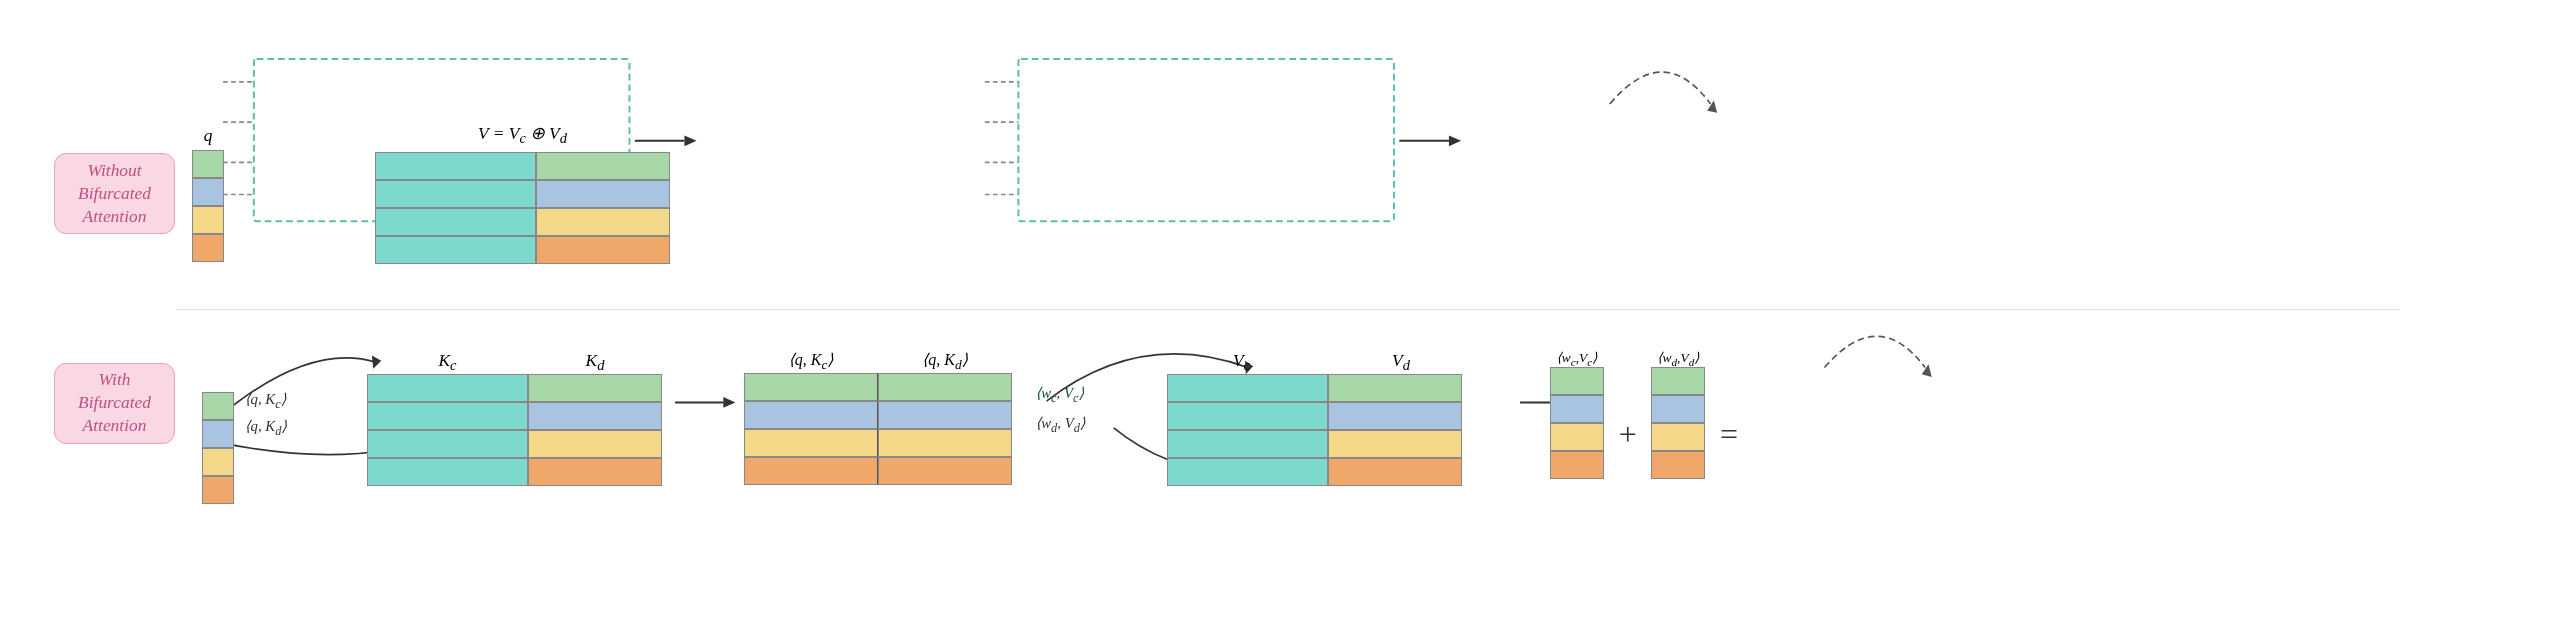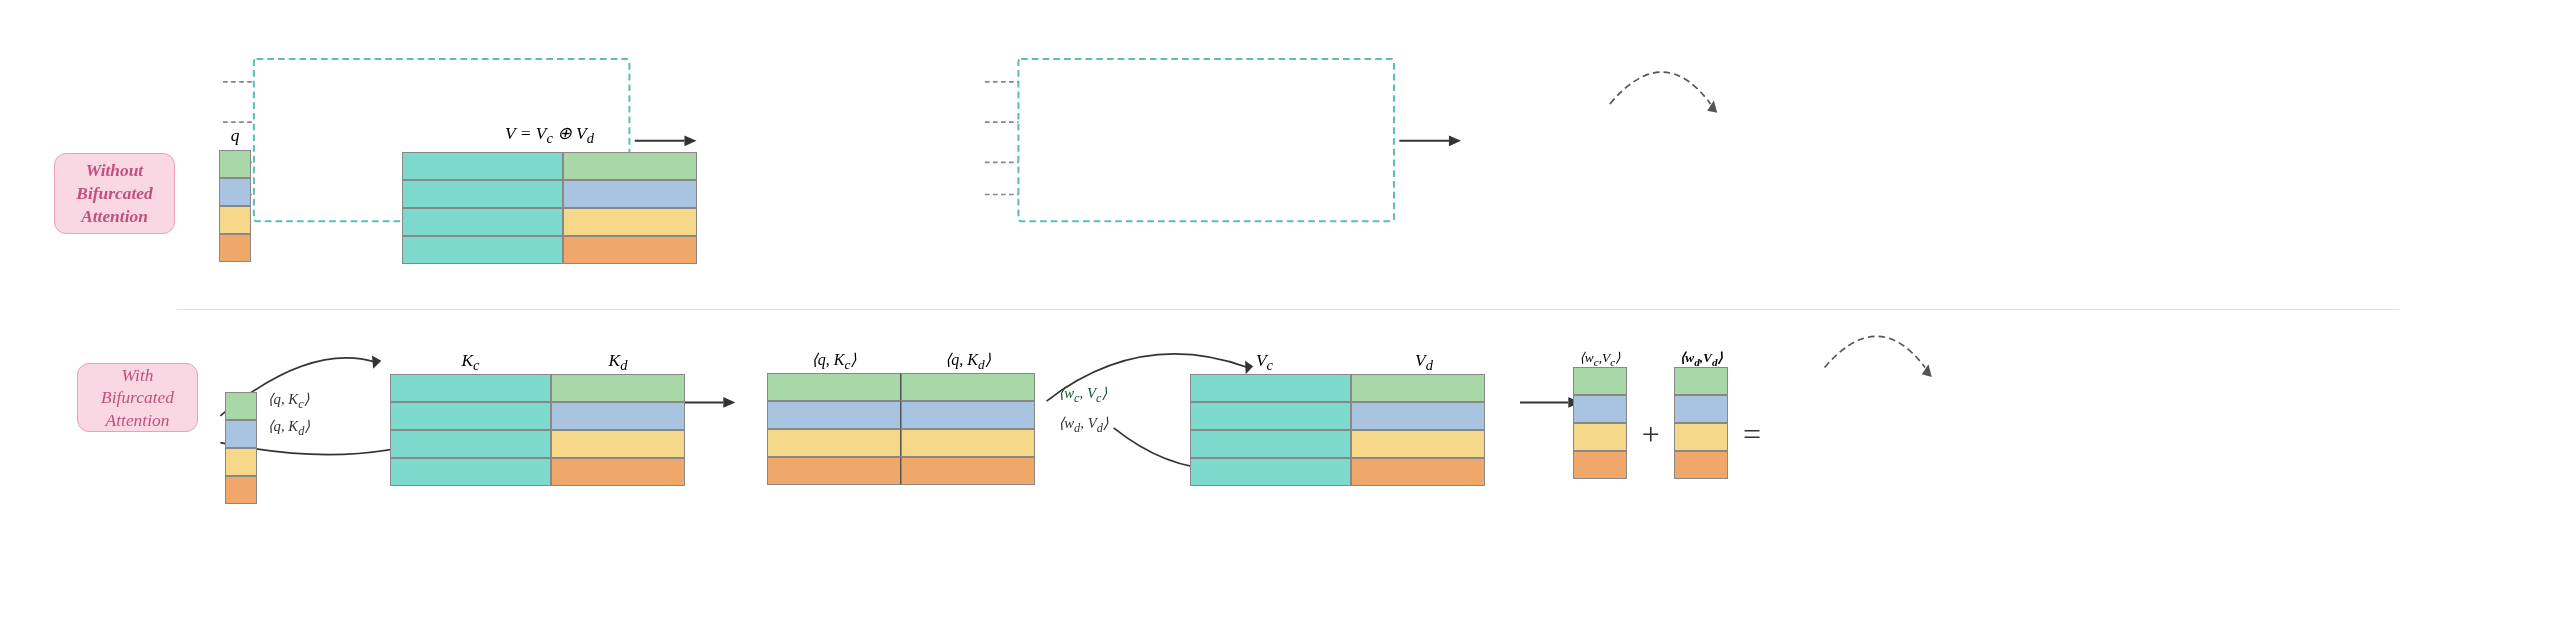--- a/index.html
+++ b/index.html
@@ -150,21 +150,21 @@
 
     <line x1="2266" y1="600" x2="2338" y2="600" stroke="#333" stroke-width="3"></line>
     <polygon points="2338,592 2356,600 2338,608" fill="#333"></polygon>
 
     <path d="M 2720 548 Q 2800 455 2870 548" fill="none" stroke="#555" stroke-width="2.5" stroke-dasharray="10,6"></path>
     <polygon points="2865,558 2875,543 2880,562" fill="#555"></polygon>
   </svg>
 
   <div class="row-section" style="margin-bottom:40px; margin-top:20px;">
 
-    <div class="label-pill label-pill-without" style="margin-right:36px; height:81px; display:flex; align-items:center; justify-content:center;font-weight:bold;">
+    <div class="label-pill label-pill-without" style="margin-right:9px; height:81px; display:flex; align-items:center; justify-content:center;">
       <span style="white-space:pre-line; text-align:center; font-size:17.4px;">Without<br>Bifurcated<br>Attention</span>
     </div>
 
     <div class="matrix-group" style="margin-right:4px;">
       <div class="matrix-label"><em>q</em></div>
       <div class="color-block">
         <div class="cell" style="width:32px;height:28px;background:#a8d8a8;border:0.7px solid #888;"></div>
         <div class="cell" style="width:32px;height:28px;background:#a8c4e0;border:0.7px solid #888;"></div>
         <div class="cell" style="width:32px;height:28px;background:#f5d78a;border:0.7px solid #888;"></div>
         <div class="cell" style="width:32px;height:28px;background:#f0a86a;border:0.7px solid #888;"></div>
@@ -198,21 +198,21 @@
     </div>
 
     <div style="width:54px;"></div>
 
   </div>
 
   <div style="width:90%; height:1.3px; background:#ddd; margin:5.4px 0;"></div>
 
   <div class="row-section" style="margin-top:34px; align-items:flex-start; position:relative;">
 
-    <div class="label-pill label-pill-with" style="margin-right:19px; height:69px; display:flex; align-items:center; justify-content:center; margin-top:13.4px;margin-left:23px;">
+    <div class="label-pill label-pill-with" style="margin-right:19px; height:81px; display:flex; align-items:flex-end; justify-content:center; margin-top:13.4px;">
       <span style="white-space:pre-line; text-align:center; font-size:17.4px;">With<br>Bifurcated<br>Attention</span>
     </div>
 
     <div class="matrix-group" style="margin-right:4px; margin-top:17.4px;">
       <div class="matrix-label" style="visibility:hidden;"><em>q</em></div>
       <div class="color-block">
         <div class="cell" style="width:32px;height:28px;background:#a8d8a8;border:0.7px solid #888;"></div>
         <div class="cell" style="width:32px;height:28px;background:#a8c4e0;border:0.7px solid #888;"></div>
         <div class="cell" style="width:32px;height:28px;background:#f5d78a;border:0.7px solid #888;"></div>
         <div class="cell" style="width:32px;height:28px;background:#f0a86a;border:0.7px solid #888;"></div>
@@ -305,21 +305,21 @@
         <div class="cell" style="width:54px;height:28px;background:#a8c4e0;border:0.7px solid #888;"></div>
         <div class="cell" style="width:54px;height:28px;background:#f5d78a;border:0.7px solid #888;"></div>
         <div class="cell" style="width:54px;height:28px;background:#f0a86a;border:0.7px solid #888;"></div>
       </div>
     </div>
 
     <div class="plus-sign">+</div>
 
     <div class="matrix-group">
       <div style="display:flex; gap:0;">
-        <div style="width:54px; text-align:center; font-size:13.4px; font-style:italic;font-weight:bold;">⟨<em>w</em><sub>d</sub>,<em>V</em><sub>d</sub>⟩</div>
+        <div style="width:54px; text-align:center; font-size:13.4px; font-style:italic;">⟨<em>w</em><sub>d</sub>,<em>V</em><sub>d</sub>⟩</div>
       </div>
       <div class="color-block">
         <div class="cell" style="width:54px;height:28px;background:#a8d8a8;border:0.7px solid #888;"></div>
         <div class="cell" style="width:54px;height:28px;background:#a8c4e0;border:0.7px solid #888;"></div>
         <div class="cell" style="width:54px;height:28px;background:#f5d78a;border:0.7px solid #888;"></div>
         <div class="cell" style="width:54px;height:28px;background:#f0a86a;border:0.7px solid #888;"></div>
       </div>
     </div>
 
     <div class="equals-sign">=</div>

